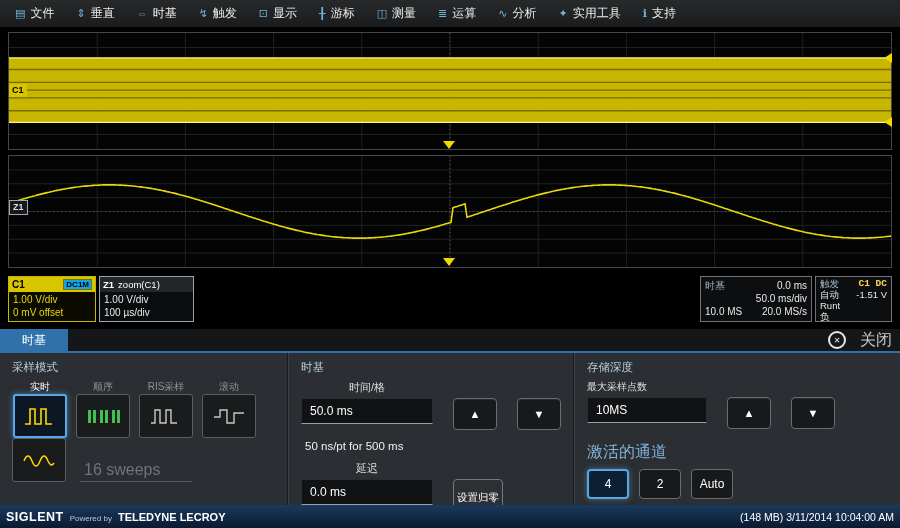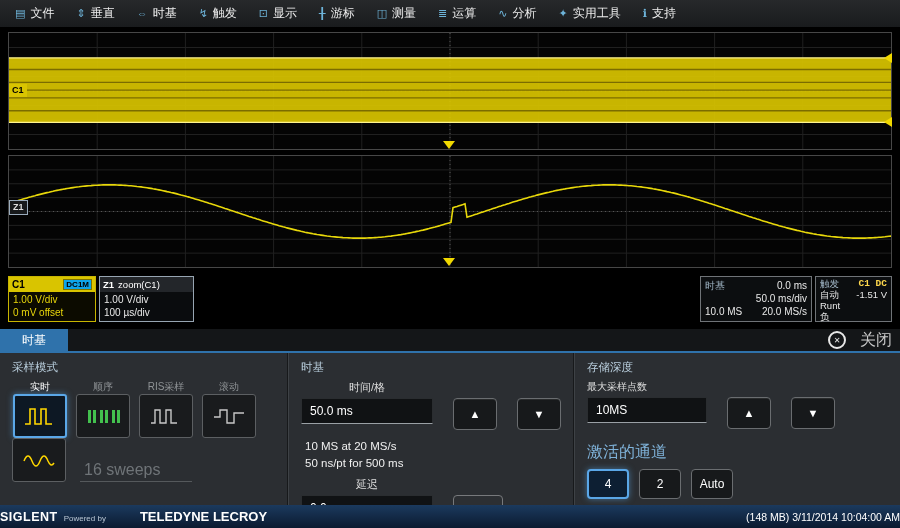--- a/index.html
+++ b/index.html
@@ -90,25 +90,25 @@
   .chlabel{color:#7fb2d9;font-size:16px;margin:13px 0 6px 0;}
   .chrow{display:flex;gap:10px;}
   .ch-btn{min-width:42px;height:30px;background:#17191b;border:1px solid #6a6d70;border-radius:4px;
     color:#fff;font-size:12px;display:flex;align-items:center;justify-content:center;padding:0 6px;
     box-sizing:border-box;}
   .ch-btn.sel{border:2px solid #5aa7e8;background:#0d1f33;box-shadow:0 0 6px rgba(90,167,232,.55);}
 
   
   .statusbar{position:absolute;top:505px;left:0;width:900px;height:23px;
     background:linear-gradient(#1b3a5e,#0b1a30);display:flex;align-items:center;
-    justify-content:space-between;padding:0 0;box-sizing:border-box;text-align:center;}
+    justify-content:space-between;padding:0 6px;box-sizing:border-box;text-align:center;}
   .sbleft{display:flex;align-items:baseline;}
   .brand{font-weight:bold;font-size:12.5px;color:#fff;letter-spacing:.5px;}
   .powered{font-size:8px;color:#b9c6d4;margin:0 6px;}
-  .vendor{font-weight:bold;font-size:13px;color:#fff;margin-left:28px;}
+  .vendor{font-weight:bold;font-size:11px;color:#fff;}
   .sbright{font-size:10.5px;color:#fff;}
 </style>
 </head>
 <body>
 
 <div class="screen">
 
   <div class="menubar">
     <div class="menu-item">
       <span class="mi">▤</span>
@@ -345,21 +345,20 @@
         <div class="frow">
           <div class="field">50.0 ms</div>
           <div class="udbtn">
             <span>▲</span>
           </div>
           <div class="udbtn">
             <span>▼</span>
           </div>
         </div>
         <div class="info">
-          <div>10 MS at 20 MS/s</div>
           <div>50 ns/pt for 500 ms</div>
         </div>
         <div class="fl">延迟</div>
         <div class="frow">
           <div class="field">0.0 ms</div>
           <div class="zero-btn">设置归零</div>
         </div>
       </div>
 
       <div class="section s3">

